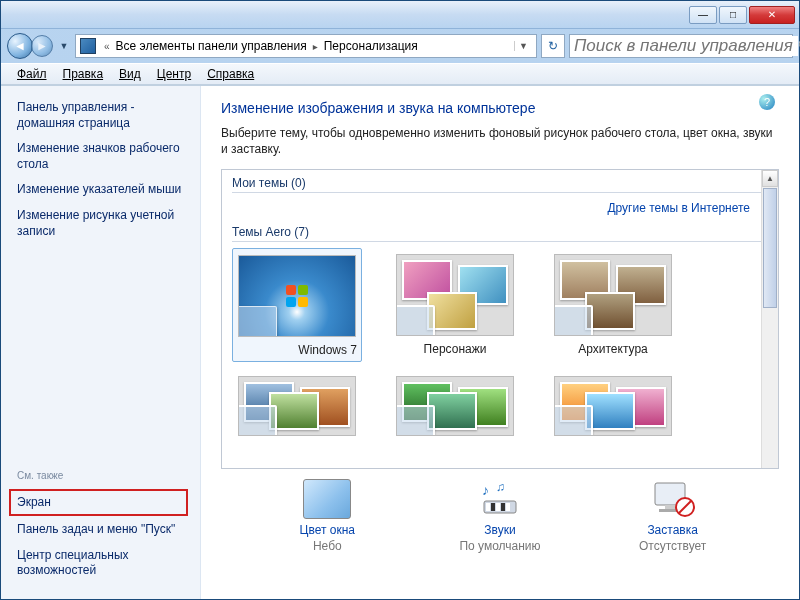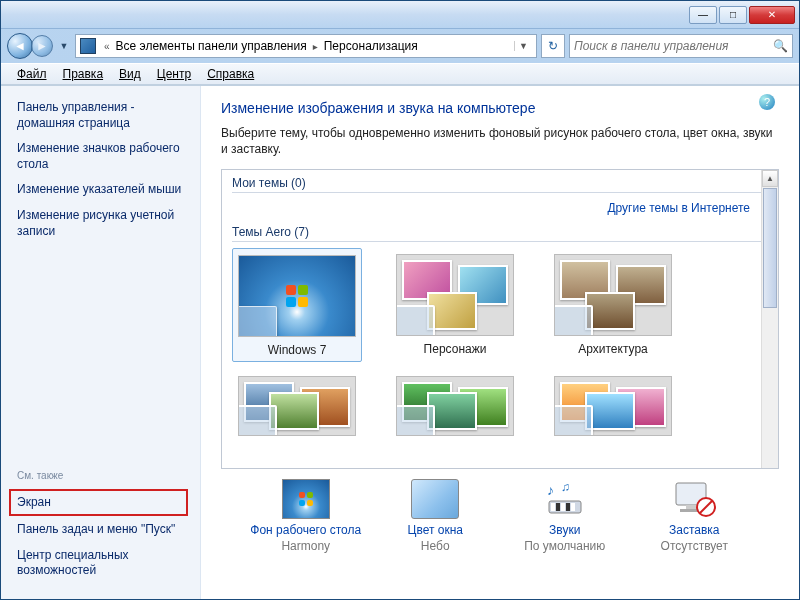--- a/index.html
+++ b/index.html
@@ -51,21 +51,21 @@
 }
 .addr-icon { width:16px; height:16px; background: linear-gradient(135deg, #4a8ac0, #2060a0); margin-right:4px; border:1px solid #204060;}
 .addr-chev { color:#555; margin: 0 4px; font-size:10px;}
 .addr-bar .crumb { color:#000; cursor:pointer; padding:2px 2px;}
 .addr-drop { margin-left:auto; color:#555; font-size:9px; padding:0 4px; border-left:1px solid #ccc;}
 .refresh-btn { width:24px; height:24px; border:1px solid #8fa8c2; background:#fff; display:flex; align-items:center; justify-content:center; color:#2060a0; font-size:12px; cursor:pointer;}
 .search-box {
   width: 224px; height: 24px; background: #fff; border: 1px solid #8fa8c2;
   display: flex; align-items: center; padding: 0 4px;
 }
-.search-box input { flex:1; border:none; outline:none; font-size:12px; font-style:italic; color:#000000;}
+.search-box input { flex:1; border:none; outline:none; font-size:17px; font-style:italic; color:#000000;}
 .search-icon { color:#2060a0; font-size:12px; cursor:pointer;}
 
 
 .menubar {
   height: 22px; background: linear-gradient(to bottom,#f4f8fc,#e4ecf6);
   border-top:1px solid #fff; border-bottom:1px solid #c0d0e0;
   display:flex; align-items:center; padding:0 8px; font-size:12px;
 }
 .menu-item { padding:2px 8px; cursor:pointer;text-align:right;}
 .menu-item u { text-decoration: underline;}
@@ -102,21 +102,21 @@
 .scroll-btn { height:17px; background:linear-gradient(to bottom,#fff,#e0e0e0); border:1px solid #ccc; display:flex; align-items:center; justify-content:center; font-size:8px; color:#555;}
 .scroll-thumb { height:120px; background:linear-gradient(to right,#e0e8f4,#c0d0e8); border:1px solid #a0b0c8; margin:1px;}
 .section-label { font-size:12px; color:#1a3a6a; padding:6px 10px 2px;}
 .section-hr { height:1px; background:#d0d8e4; margin:0 10px 4px;}
 .internet-link { text-align:right; color:#0645ad; font-size:12px; padding:4px 28px 4px 10px; cursor:pointer;}
 .theme-row { display:flex; gap:28px; padding:2px 10px 6px;}
 .theme {
   width:130px; text-align:center; font-size:12px;
   padding:6px 4px 4px; cursor:pointer; position:relative;
 }
-.theme.selected { background:#f0f6fd; border:1px solid #7ab0e0; border-radius:2px;}
+.theme.selected { background:#f0f6fd; border:1px solid #7ab0e0; border-radius:2px;text-align:right;}
 .theme-thumb {
   width:118px; height:82px; margin:0 auto 6px; position:relative;
   border:1px solid #bbb; background:#ddd; overflow:hidden;
 }
 .win7-thumb { background: radial-gradient(circle at 50% 70%, #fff 0%, #a0d0f0 10%, #3a8acc 40%, #1a5a9a 100%);}
 .win7-logo { position:absolute; left:50%; top:50%; transform:translate(-50%,-50%); width:22px; height:22px;}
 .win7-logo span { position:absolute; width:10px; height:10px; border-radius:2px;}
 .win7-logo .r { background:#f25022; left:0; top:0;}
 .win7-logo .g { background:#7fba00; right:0; top:0;}
 .win7-logo .b { background:#00a4ef; left:0; bottom:0;}
@@ -285,32 +285,20 @@
                   <div class="a2"></div>
                   <div class="a3"></div>
                 <div class="aero-overlay"></div>
               </div>
             </div>
           </div>
         </div>
 
         <div class="bottom-opts">
           <div class="opt">
-            <div class="opt-icon bg-icon">
-              <div class="win7-logo">
-                  <span class="r"></span>
-                  <span class="g"></span>
-                  <span class="b"></span>
-                  <span class="y"></span>
-                </div>
-            </div>
-            <div class="opt-title">Фон рабочего стола</div>
-            <div class="opt-sub">Harmony</div>
-          </div>
-          <div class="opt">
             <div class="opt-icon color-icon"></div>
             <div class="opt-title">Цвет окна</div>
             <div class="opt-sub">Небо</div>
           </div>
           <div class="opt">
             <div class="opt-icon sound-icon">
               <svg viewBox="0 0 48 40">
                   <text x="6" y="16" font-size="14" fill="#2070c0">♪</text>
                   <text x="20" y="12" font-size="12" fill="#2070c0">♫</text>
                   <rect x="8" y="22" width="32" height="12" rx="2" fill="#d0d8e4" stroke="#888"></rect>

